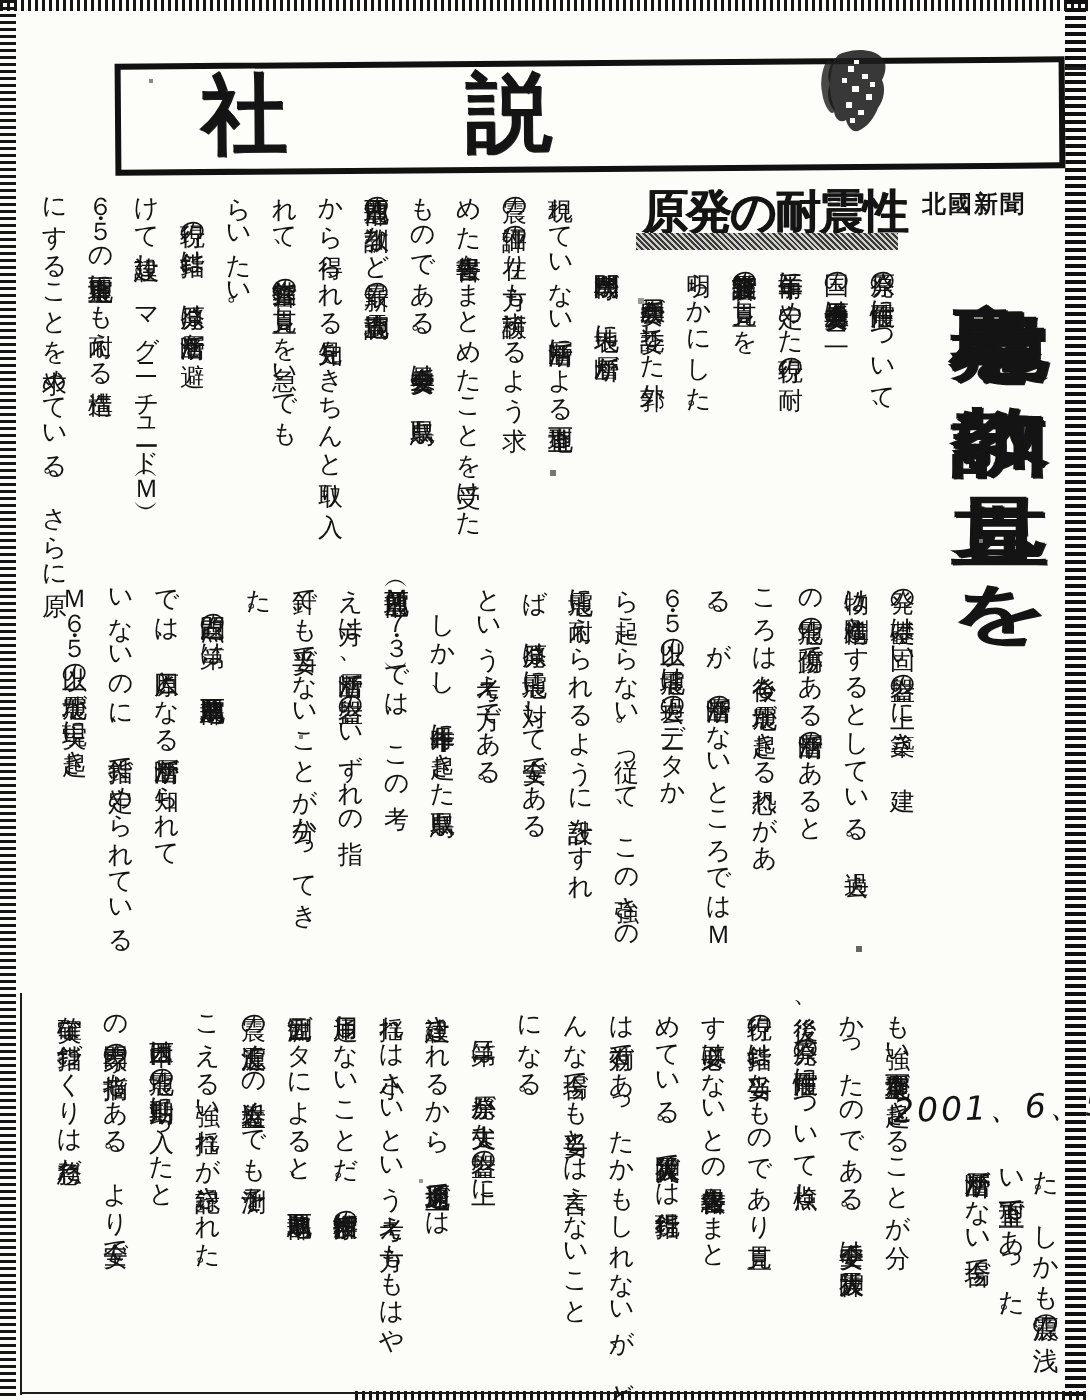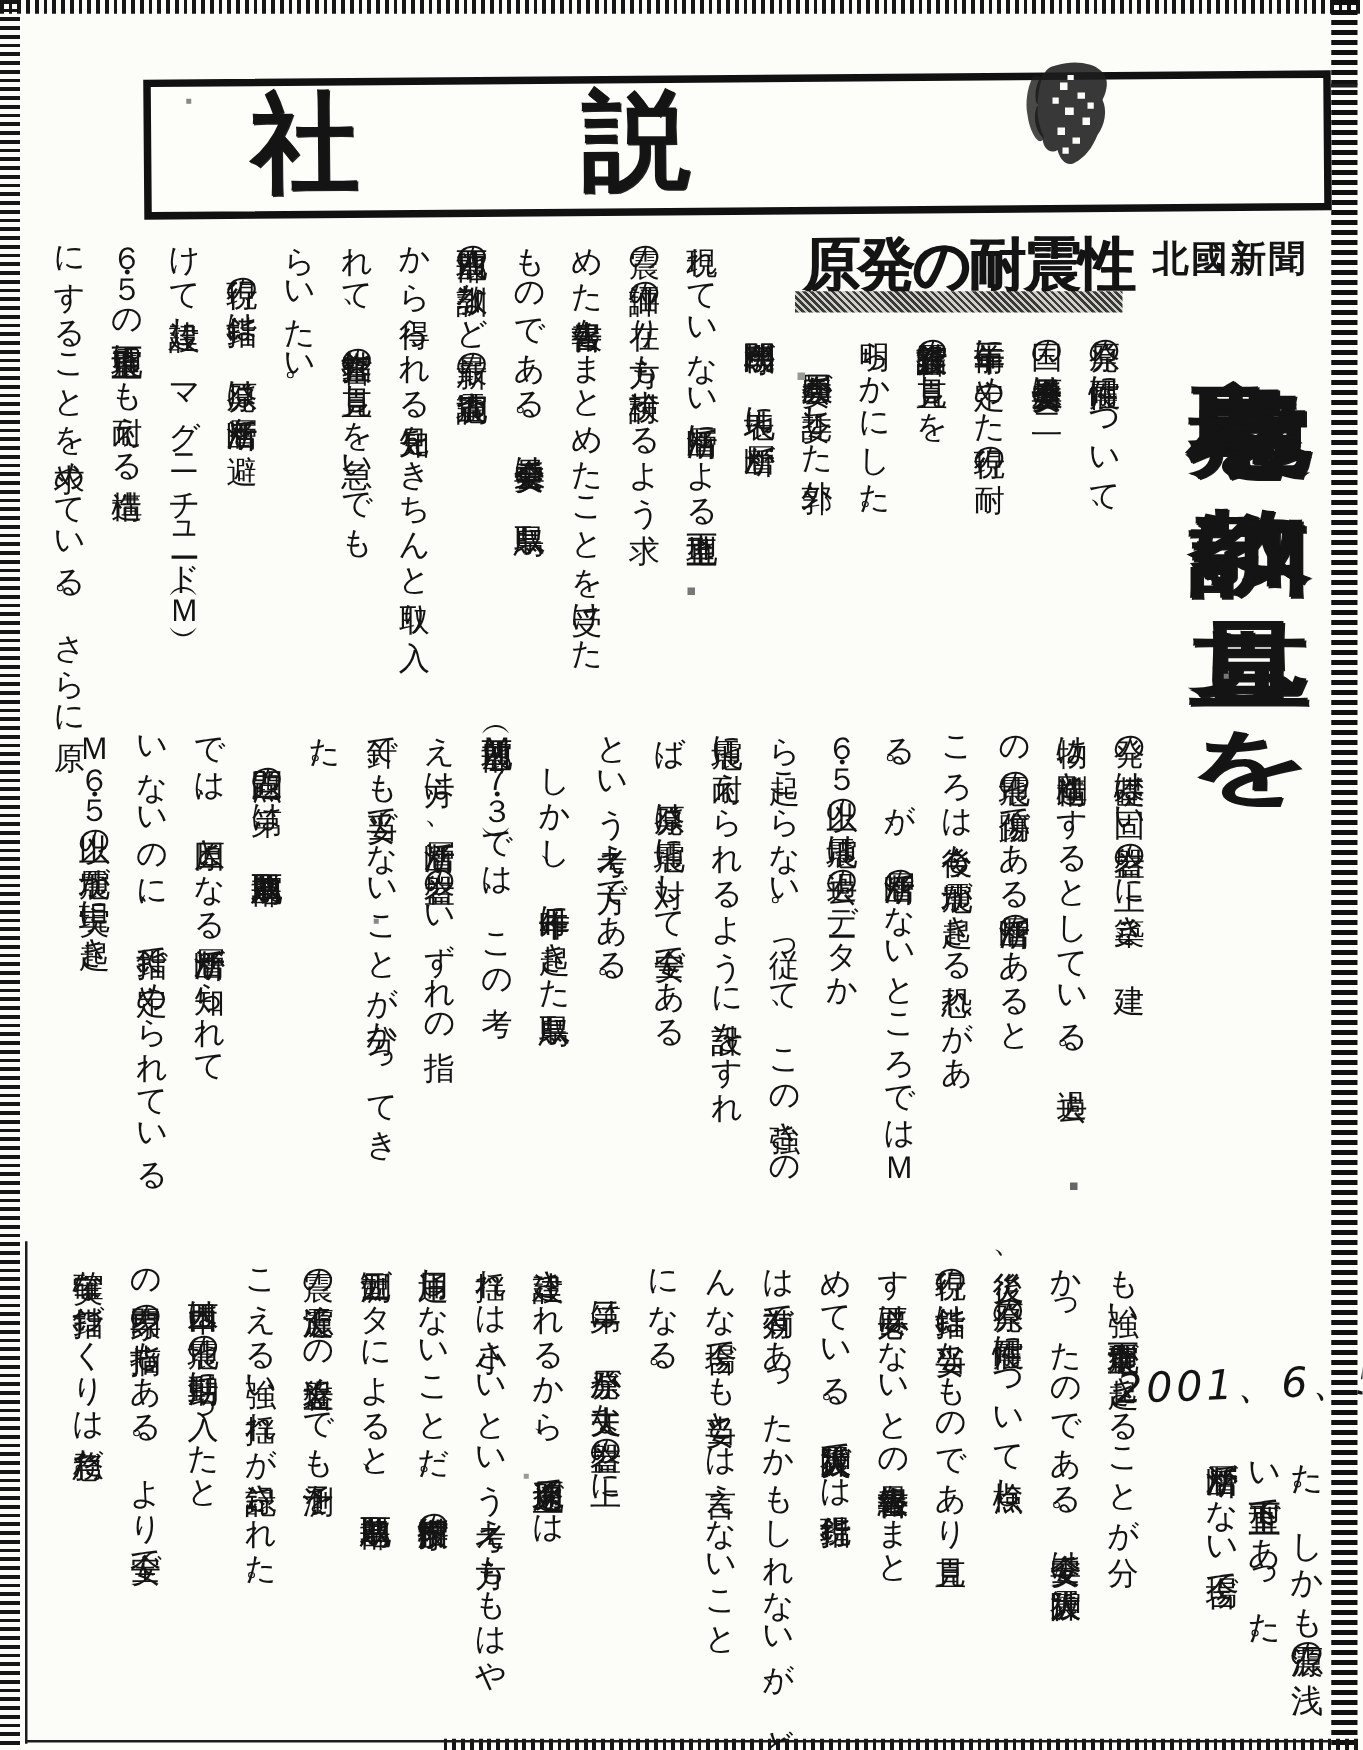--- a/index.html
+++ b/index.html
@@ -34,21 +34,21 @@
     position:absolute;top:-4px;font-size:86px;font-weight:bold;line-height:100px;
     letter-spacing:0;text-shadow:1px 1px 0 #222;
   }
   .mchar-sha{left:80px;}
   .mchar-setsu{left:345px;}
   
   .ink-stamp{position:absolute;left:808px;top:48px;width:100px;height:92px;}
   
   .np-name{
     position:absolute;left:922px;top:188px;width:140px;
-    font-size:29px;font-weight:bold;letter-spacing:2px;white-space:nowrap;
+    font-size:24px;font-weight:bold;letter-spacing:2px;white-space:nowrap;
   }
   
   .kicker{
     position:absolute;left:642px;top:180px;width:256px;height:52px;
     font-size:45px;font-weight:bold;letter-spacing:-2px;white-space:nowrap;
     transform:scale(1.02,1.06);transform-origin:left top;text-shadow:1px 0 0 #111;
   }
   .kicker-band{
     position:absolute;left:636px;top:233px;width:262px;height:17px;
     background-image:repeating-linear-gradient(45deg,#3a3a3a 0 2px,#cfcfc8 2px 4px);

